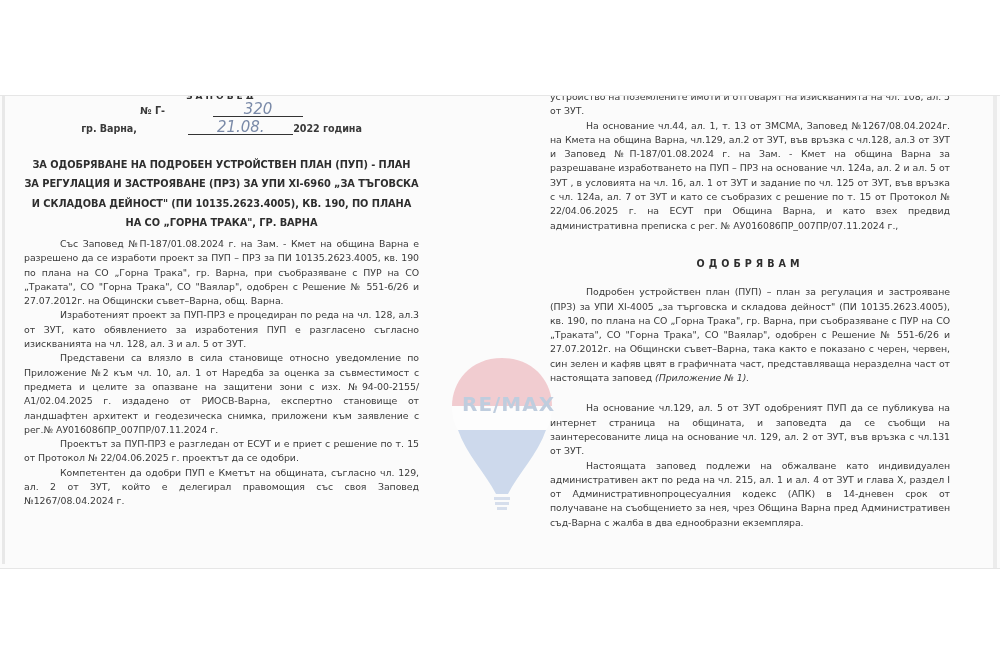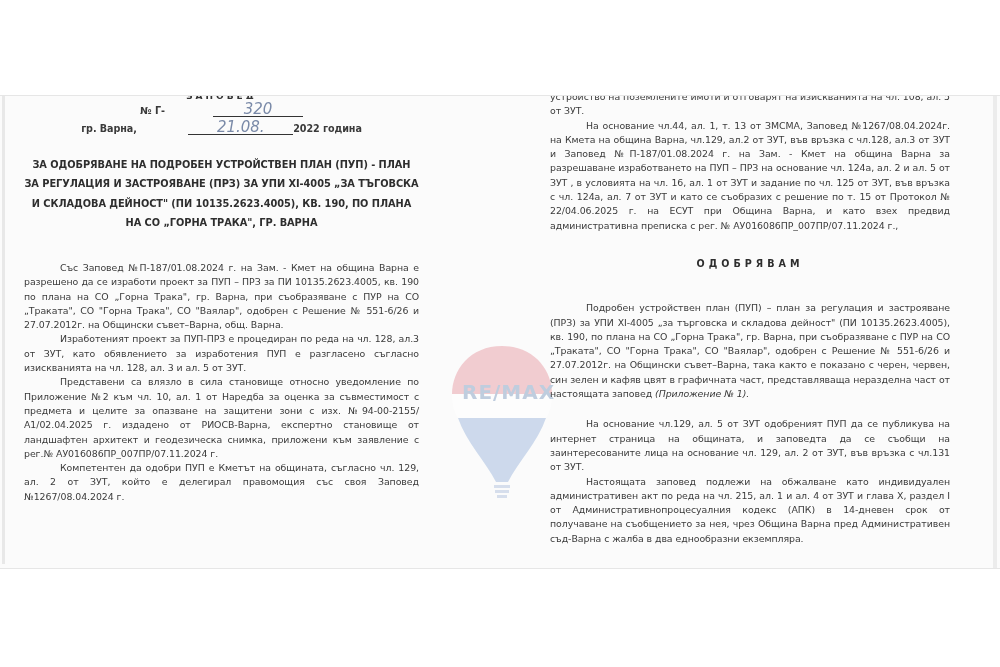--- a/index.html
+++ b/index.html
@@ -20,24 +20,24 @@
   p { margin: 0; text-align: justify; }
   p.ind { text-indent: 36px; }
   .title-top { text-align: center; font-weight: bold; font-size: 9px; letter-spacing: 3px; margin-top: -7px; height: 10px; overflow: hidden; color: #333; }
   .num-line, .date-line { text-align: center; font-weight: bold; font-size: 9.6px; }
   .num-line { margin-top: 3px; }
   .date-line { margin-top: 2px; }
   .hand { font-family: "DejaVu Sans", sans-serif; font-style: italic; font-weight: normal; color: #7a8aa8; font-size: 15px; display: inline-block; border-bottom: 1px solid #333; text-align: center; line-height: 14px; margin-left: 48px; }
   .hand.num { width: 90px; }
   .hand.date { width: 105px; font-style: italic; }
   .heading { margin-top: 18px; text-align: center; font-weight: bold; font-size: 9.8px; line-height: 19.6px; color: #2e2e2e; }
-  .body-left { margin-top: 28px; }
-  .approve { text-align: center; font-weight: bold; letter-spacing: 4px; font-size: 9.6px; margin: 24px 0 30px; color: #2e2e2e; }
+  .body-left { margin-top: 4px; }
+  .approve { text-align: center; font-weight: bold; letter-spacing: 4px; font-size: 9.6px; margin: 24px 0 14px; color: #2e2e2e; }
   .italic { font-style: italic; }
-  .watermark { position: absolute; left: 448px; top: 246px; width: 108px; height: 160px; opacity: 0.55; }
+  .watermark { position: absolute; left: 448px; top: 258px; width: 108px; height: 160px; opacity: 0.55; }
   .wm-text { position: absolute; left: 14px; top: 38px; font-weight: bold; font-size: 20px; color: #8fa8c8; letter-spacing: 1px; }
   .cut-bottom { position: absolute; left: 0; right: 0; bottom: 0; height: 4px; background: #fbfbfb; }
 </style>
 </head>
 <body>
 
 <div class="scan">
 
   <div class="watermark">
     <svg width="108" height="160" viewBox="0 0 108 160">
@@ -53,25 +53,26 @@
 
   <div class="page left">
     <div class="title-top">ЗАПОВЕД</div>
     <div class="num-line">
       <span>№ Г-</span><span class="hand num">320</span>
     </div>
     <div class="date-line">
       <span>гр. Варна,</span>
       <span class="hand date">21.08.</span><span>2022 година</span>
     </div>
-    <div class="heading">ЗА ОДОБРЯВАНЕ НА ПОДРОБЕН УСТРОЙСТВЕН ПЛАН (ПУП) - ПЛАН ЗА РЕГУЛАЦИЯ И ЗАСТРОЯВАНЕ (ПРЗ) ЗА УПИ XI-4005 „ЗА ТЪГОВСКА И СКЛАДОВА ДЕЙНОСТ" (ПИ 10135.2623.4005), КВ. 190, ПО ПЛАНА НА СО „ГОРНА ТРАКА", ГР. ВАРНА</div>
+    <div class="heading">ЗА ОДОБРЯВАНЕ НА ПОДРОБЕН УСТРОЙСТВЕН ПЛАН (ПУП) - ПЛАН ЗА РЕГУЛАЦИЯ И ЗАСТРОЯВАНЕ (ПРЗ) ЗА УПИ XI-6960 „ЗА ТЪГОВСКА И СКЛАДОВА ДЕЙНОСТ" (ПИ 10135.2623.4005), КВ. 190, ПО ПЛАНА НА СО „ГОРНА ТРАКА", ГР. ВАРНА</div>
     <div class="body-left">
       <p class="ind">Със Заповед №П-187/01.08.2024 г. на Зам. - Кмет на община Варна е разрешено да се изработи проект за ПУП – ПРЗ за ПИ 10135.2623.4005, кв. 190 по плана на СО „Горна Трака", гр. Варна, при съобразяване с ПУР на СО „Траката", СО "Горна Трака", СО "Ваялар", одобрен с Решение № 551-6/26 и 27.07.2012г. на Общински съвет–Варна, общ. Варна.</p>
       <p class="ind">Изработеният проект за ПУП-ПРЗ е процедиран по реда на чл. 128, ал.3 от ЗУТ, като обявлението за изработения ПУП е разгласено съгласно изискванията на чл. 128, ал. 3 и ал. 5 от ЗУТ.</p>
       <p class="ind">Представени са влязло в сила становище относно уведомление по Приложение №2 към чл. 10, ал. 1 от Наредба за оценка за съвместимост с предмета и целите за опазване на защитени зони с изх. №94-00-2155/А1/02.04.2025 г. издадено от РИОСВ-Варна, експертно становище от ландшафтен архитект и геодезическа снимка, приложени към заявление с рег.№ АУ016086ПР_007ПР/07.11.2024 г.</p>
+      <p class="ind">Проектът за ПУП-ПРЗ е разгледан от ЕСУТ и е приет с решение по т. 15 от Протокол № 22/04.06.2025 г. проектът да се одобри.</p>
       <p class="ind">Компетентен да одобри ПУП е Кметът на общината, съгласно чл. 129, ал. 2 от ЗУТ, който е делегирал правомощия със своя Заповед №1267/08.04.2024 г.</p>
 
     </div>
   </div>
 
   <div class="page right">
     <p style="margin-top:-6px;">устройство на поземлените имоти и отговарят на изискванията на чл. 108, ал. 5 от ЗУТ.</p>
     <p class="ind">На основание чл.44, ал. 1, т. 13 от ЗМСМА, Заповед №1267/08.04.2024г. на Кмета на община Варна, чл.129, ал.2 от ЗУТ, във връзка с чл.128, ал.3 от ЗУТ и Заповед №П-187/01.08.2024 г. на Зам. - Кмет на община Варна за разрешаване изработването на ПУП – ПРЗ на основание чл. 124а, ал. 2 и ал. 5 от ЗУТ , в условията на чл. 16, ал. 1 от ЗУТ и задание по чл. 125 от ЗУТ, във връзка с чл. 124а, ал. 7 от ЗУТ и като се съобразих с решение по т. 15 от Протокол № 22/04.06.2025 г. на ЕСУТ при Община Варна, и като взех предвид административна преписка с рег. № АУ016086ПР_007ПР/07.11.2024 г.,</p>
 
     <div class="approve">ОДОБРЯВАМ</div>

